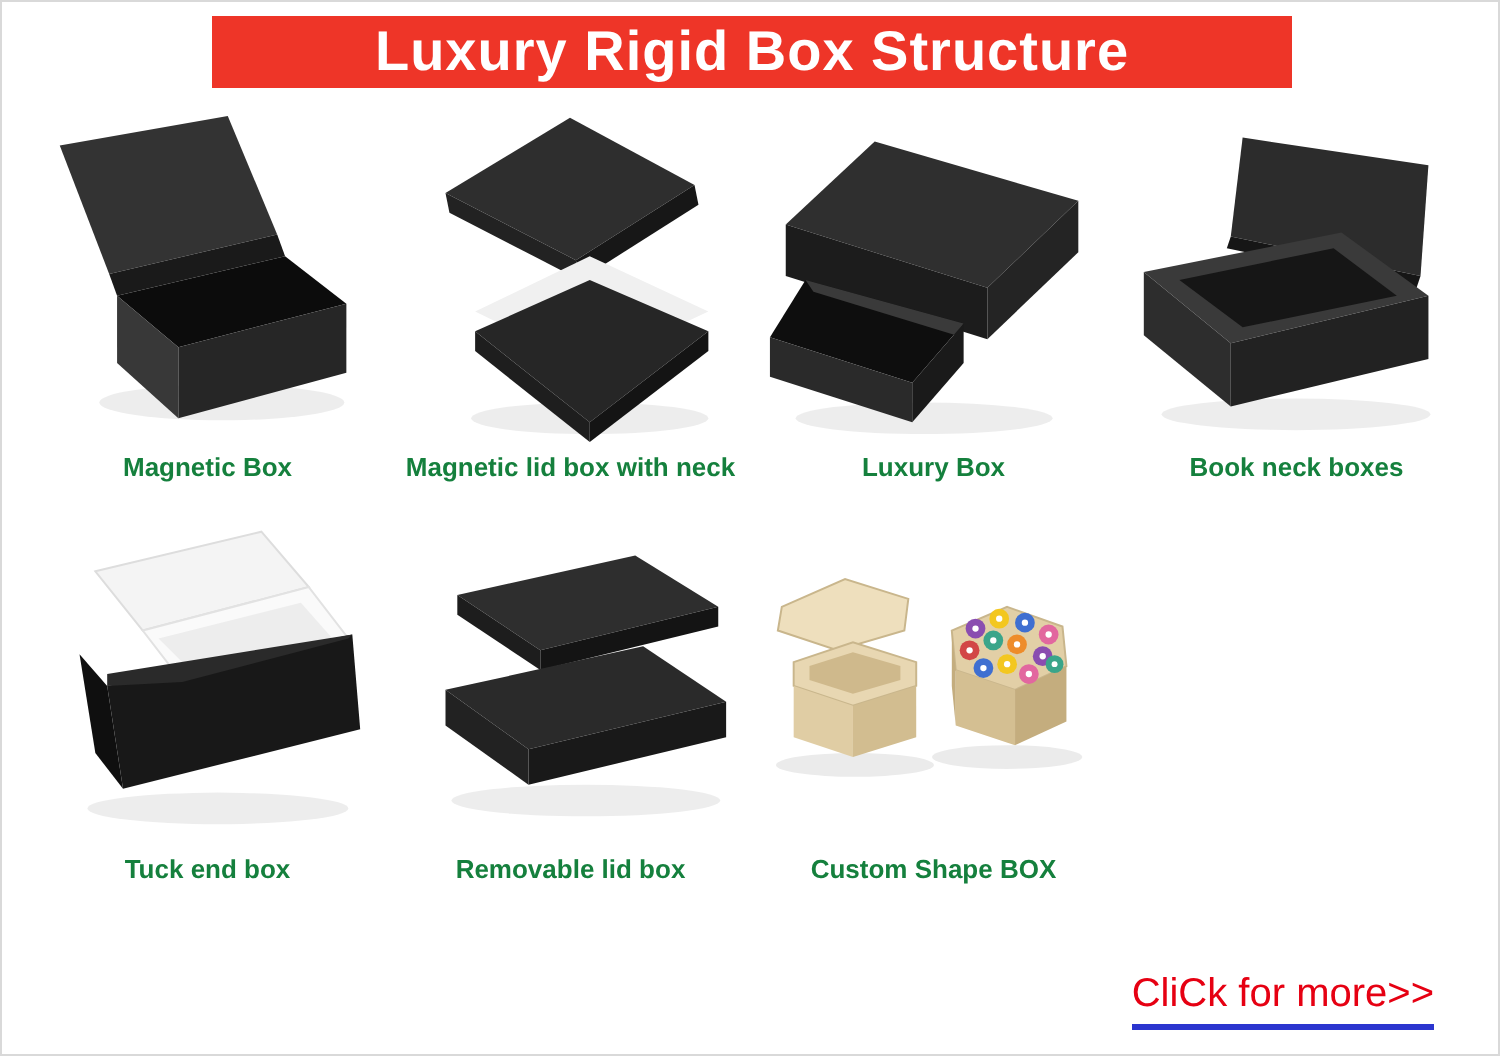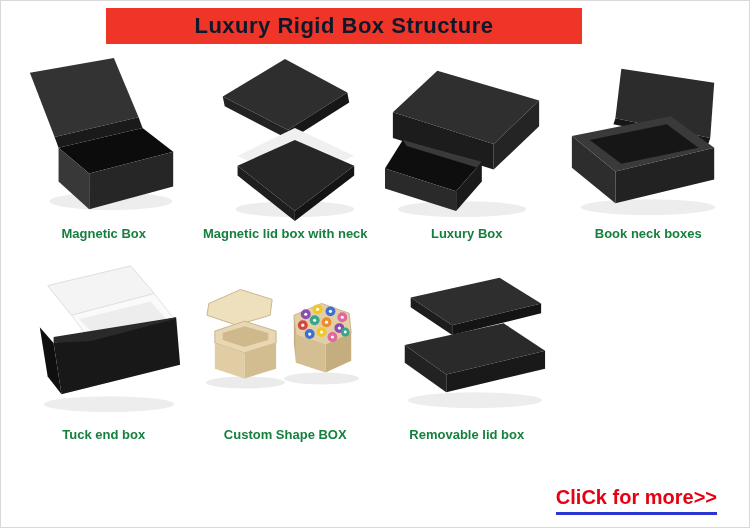--- a/index.html
+++ b/index.html
@@ -6,39 +6,39 @@
   .page{
     position:relative;
     width:750px;height:528px;
     box-sizing:border-box;
     background:#ffffff;
     border:1px solid #d9d9d9;
     font-family:"Liberation Sans", sans-serif;
     overflow:hidden;
   }
   .banner{
-    position:absolute;top:7px;left:105px;width:476px;height:36px;
-    background:#ee3528;color:#0f172a;
+    position:absolute;top:7px;left:105px;width:540px;height:36px;
+    background:#ee3528;color:#ffffff;
     display:flex;align-items:center;justify-content:center;
-    font-size:22px;font-weight:bold;letter-spacing:0.5px;
+    font-size:28px;font-weight:bold;letter-spacing:0.5px;
   }
   .grid{
     position:absolute;top:48px;left:12px;width:726px;
     display:grid;grid-template-columns:repeat(4,1fr);
     row-gap:8px;
   }
   .cell{display:flex;flex-direction:column;align-items:center;}
   .cell svg{width:168px;height:176px;display:block;}
   .label{
     font-size:13px;font-weight:bold;color:#15803d;
     text-align:center;margin-top:1px;line-height:16px;
   }
   .cta{
     position:absolute;right:32px;bottom:12px;
-    color:#e60012;font-size:20px;font-weight:bold;
+    color:#e60012;font-size:20px;font-weight:normal;
     padding-bottom:3px;border-bottom:3px solid #2b35cf;
     cursor:pointer;white-space:nowrap;text-align:right;
   }
 </style>
 </head>
 <body>
 
 <div class="page">
 
   <div class="banner">
@@ -109,20 +109,33 @@
         <polygon points="60,66 132,48 148,66 78,84" fill="#ededed"></polygon>
         <polygon points="34,90 158,64 162,112 42,142" fill="#181818"></polygon>
         <polygon points="34,90 72,88 156,66 158,64 34,84" fill="#2a2a2a"></polygon>
         <polygon points="20,74 34,90 42,142 28,124" fill="#0f0f0f"></polygon>
       </svg>
       <div class="label">Tuck end box</div>
     </div>
 
     <div class="cell">
       <svg viewBox="0 0 170 170">
+        <ellipse cx="93" cy="148" rx="68" ry="8" fill="#000" opacity="0.07"></ellipse>
+        <polygon points="28,44 118,24 160,50 70,72" fill="#2e2e2e"></polygon>
+        <polygon points="70,72 160,50 160,60 70,82" fill="#141414"></polygon>
+        <polygon points="28,44 70,72 70,82 28,54" fill="#1d1d1d"></polygon>
+        <polygon points="22,92 122,70 164,98 64,122" fill="#2a2a2a"></polygon>
+        <polygon points="64,122 164,98 164,116 64,140" fill="#191919"></polygon>
+        <polygon points="22,92 64,122 64,140 22,110" fill="#222222"></polygon>
+      </svg>
+      <div class="label">Removable lid box</div>
+    </div>
+
+    <div class="cell">
+      <svg viewBox="0 0 170 170">
         <ellipse cx="45" cy="130" rx="40" ry="6" fill="#000" opacity="0.08"></ellipse>
         <ellipse cx="122" cy="126" rx="38" ry="6" fill="#000" opacity="0.08"></ellipse>
 
         <polygon points="8,50 40,36 72,46 70,62 36,72 6,62" fill="#eedfbd" stroke="#c9b68c" stroke-width="1"></polygon>
         <polygon points="14,78 44,68 76,78 76,90 44,100 14,90" fill="#e8d7b2" stroke="#c9b68c" stroke-width="1"></polygon>
         <polygon points="22,80 44,73 68,80 68,87 44,94 22,87" fill="#cfb98c"></polygon>
         <polygon points="14,90 44,100 44,126 14,116" fill="#e0cda4"></polygon>
         <polygon points="44,100 76,90 76,116 44,126" fill="#d2bd90"></polygon>
 
         <polygon points="122,50 150,60 152,80 126,92 96,82 94,62" fill="#e2cfa6" stroke="#c9b68c" stroke-width="1"></polygon>
@@ -151,30 +164,17 @@
         <circle cx="122" cy="79" r="5" fill="#f3c71f"></circle>
           <circle cx="122" cy="79" r="1.6" fill="#fff"></circle>
         <circle cx="133" cy="84" r="5" fill="#e2679f"></circle>
           <circle cx="133" cy="84" r="1.6" fill="#fff"></circle>
         <circle cx="146" cy="79" r="4.5" fill="#3aa58a"></circle>
           <circle cx="146" cy="79" r="1.5" fill="#fff"></circle>
       </svg>
       <div class="label">Custom Shape BOX</div>
     </div>
 
-    <div class="cell">
-      <svg viewBox="0 0 170 170">
-        <ellipse cx="93" cy="148" rx="68" ry="8" fill="#000" opacity="0.07"></ellipse>
-        <polygon points="28,44 118,24 160,50 70,72" fill="#2e2e2e"></polygon>
-        <polygon points="70,72 160,50 160,60 70,82" fill="#141414"></polygon>
-        <polygon points="28,44 70,72 70,82 28,54" fill="#1d1d1d"></polygon>
-        <polygon points="22,92 122,70 164,98 64,122" fill="#2a2a2a"></polygon>
-        <polygon points="64,122 164,98 164,116 64,140" fill="#191919"></polygon>
-        <polygon points="22,92 64,122 64,140 22,110" fill="#222222"></polygon>
-      </svg>
-      <div class="label">Removable lid box</div>
-    </div>
-
   </div>
 
   <div class="cta">CliCk for more&gt;&gt;</div>
 
 </div>
 
 </body></html>

